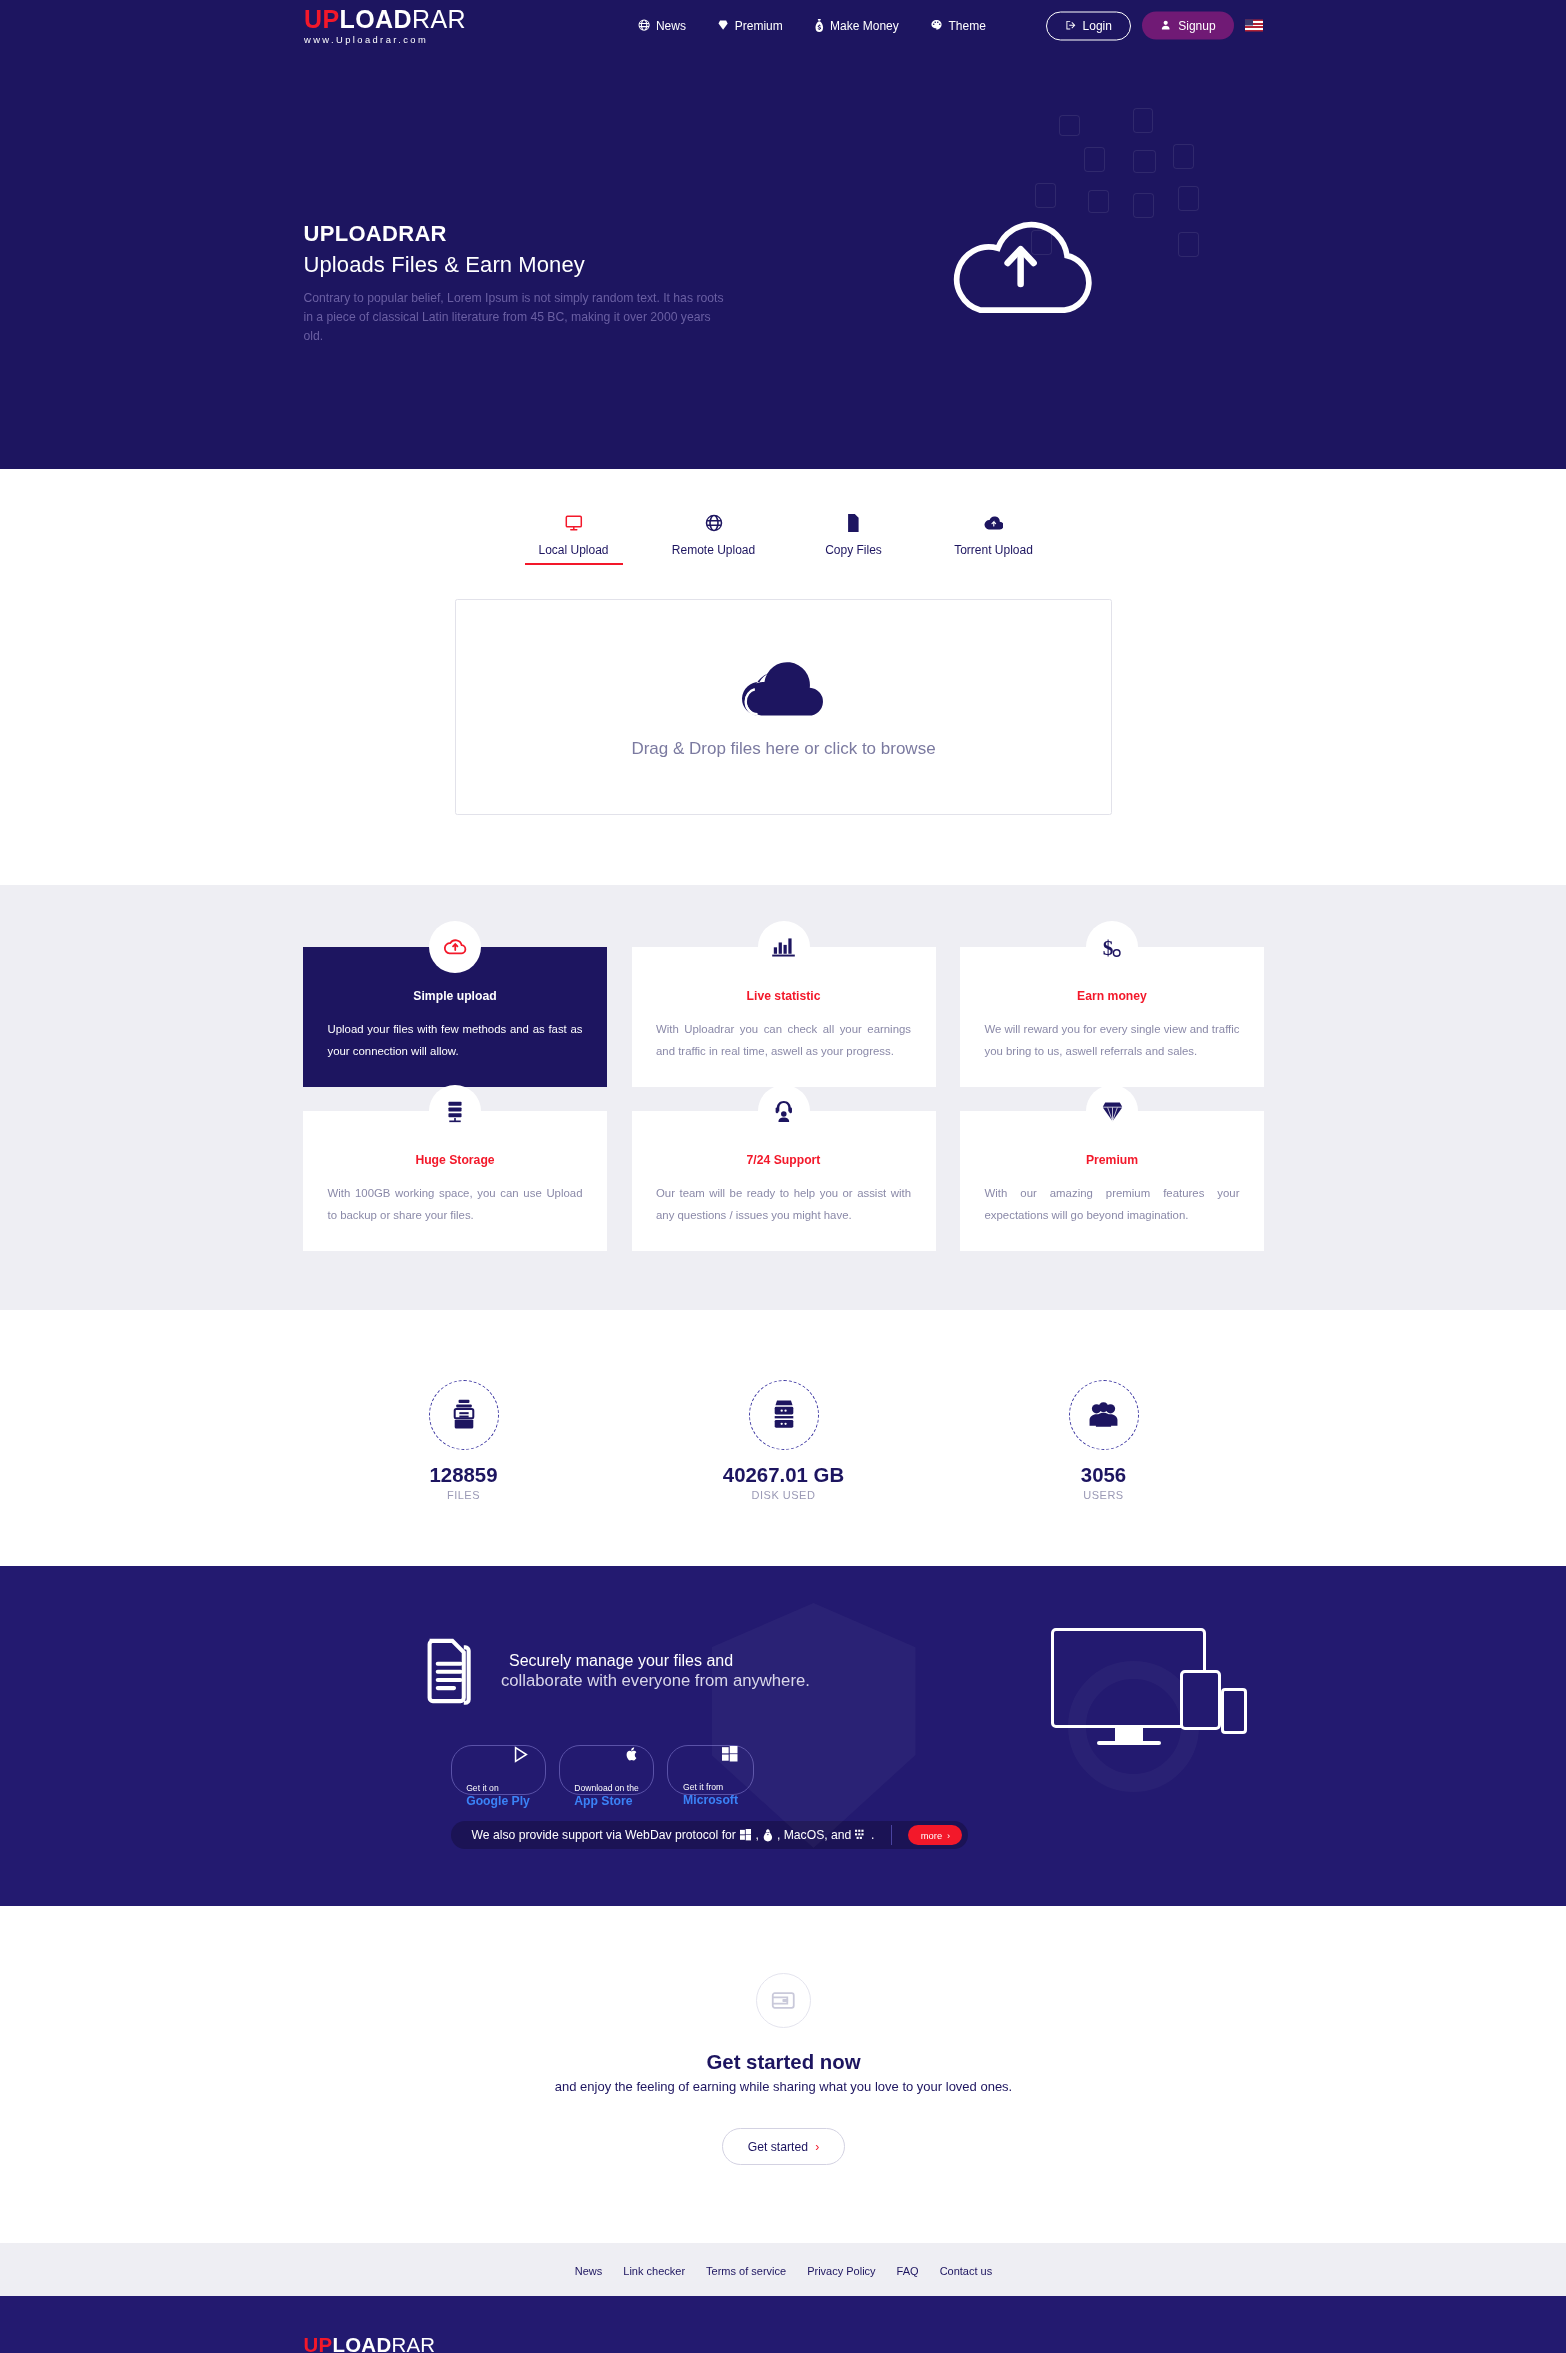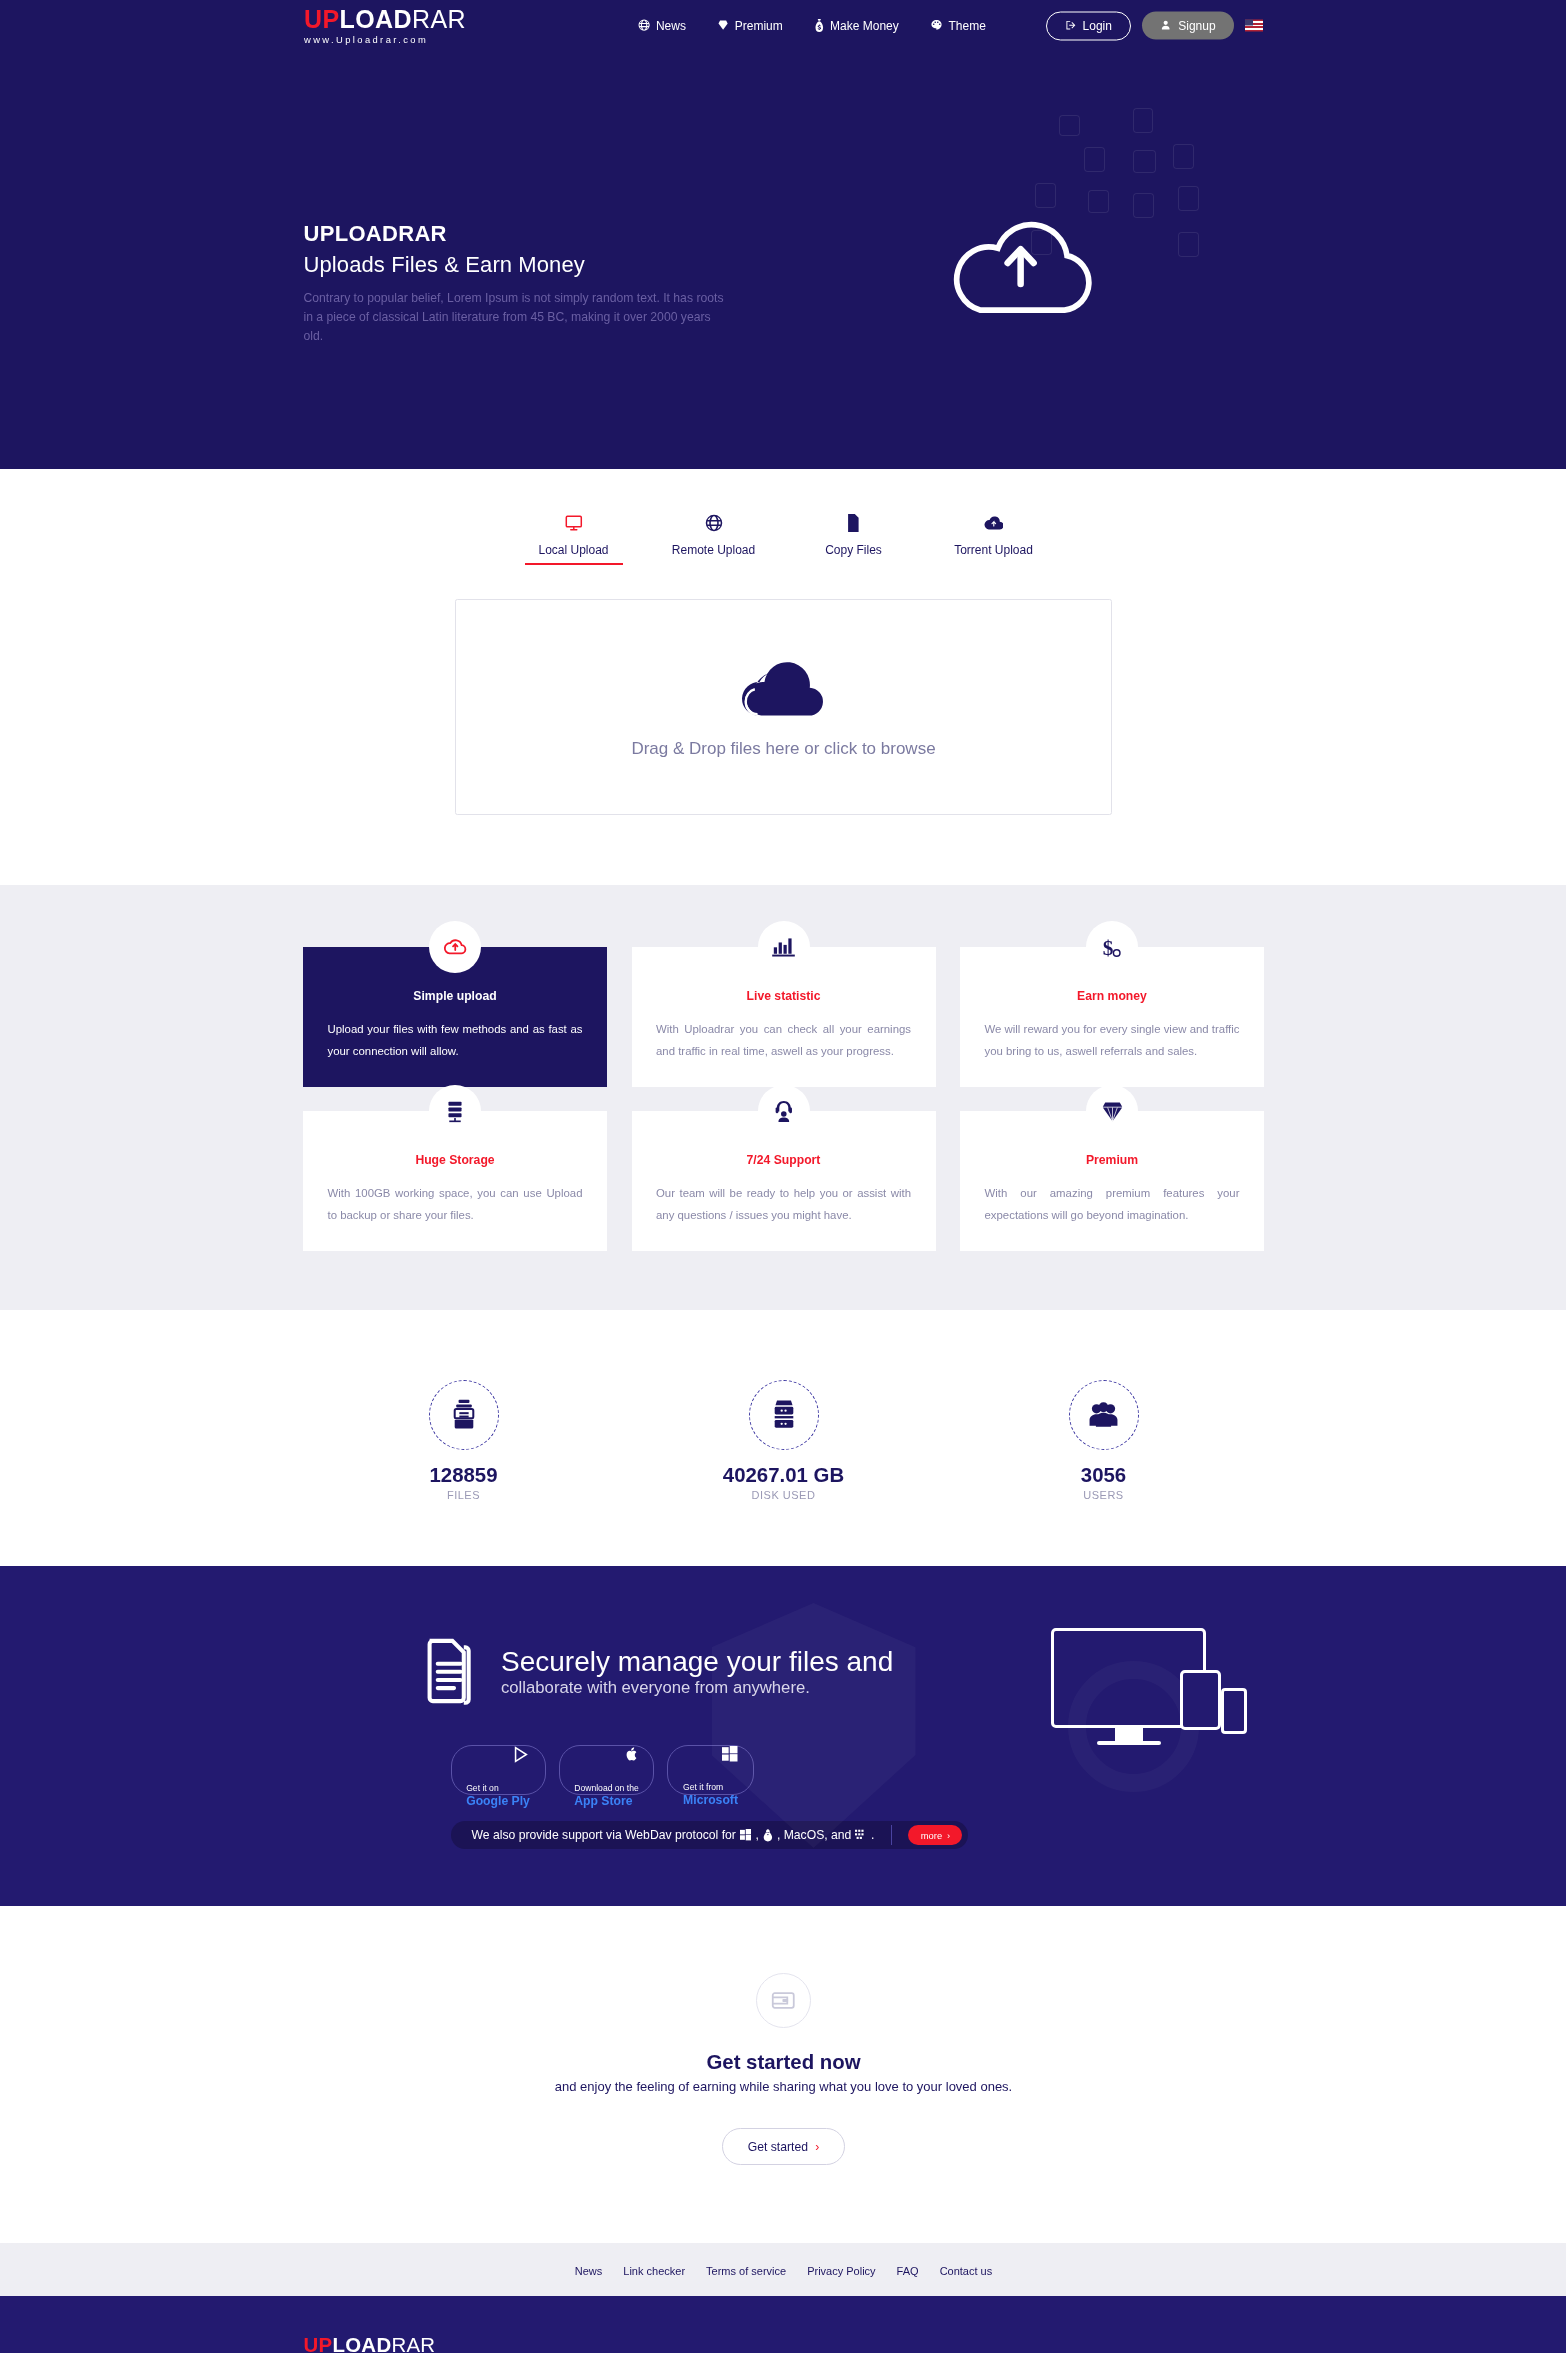--- a/index.html
+++ b/index.html
@@ -73,21 +73,21 @@
     padding: 6.5px 18px;
     font-size: 12px;
     display: flex;
     align-items: center;
     gap: 6.5px;
     background: transparent;
     cursor: pointer;
     white-space: nowrap;
   }
   .btn-signup {
-    background: #737373;
+    background: #701a75;
     color: #ffffff;
     border: none;
     border-radius: 18px;
     padding: 7.3px 18px;
     font-size: 12px;
     display: flex;
     align-items: center;
     gap: 6.5px;
     cursor: pointer;
     white-space: nowrap;
@@ -298,23 +298,24 @@
     position: relative;
   }
   .secure-top {
     display: flex;
     align-items: center;
     gap: 24.5px;
     padding-left: 114px;
   }
   .secure-h1 {
     color: #ffffff;
-    font-size: 28px;
+    font-size: 16px;
     font-weight: 300;
     line-height: 1.18;
+    margin-left: 8px;
   }
   .secure-h2 {
     color: #d8d6ea;
     font-size: 16.7px;
     font-weight: 300;
   }
   .badges {
     display: flex;
     gap: 13px;
     margin: 39px 0 0 147px;

